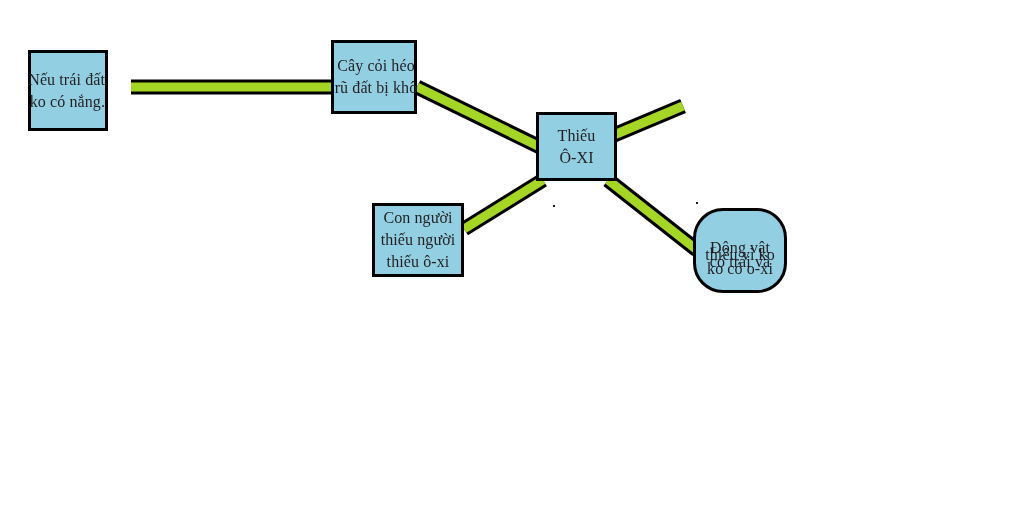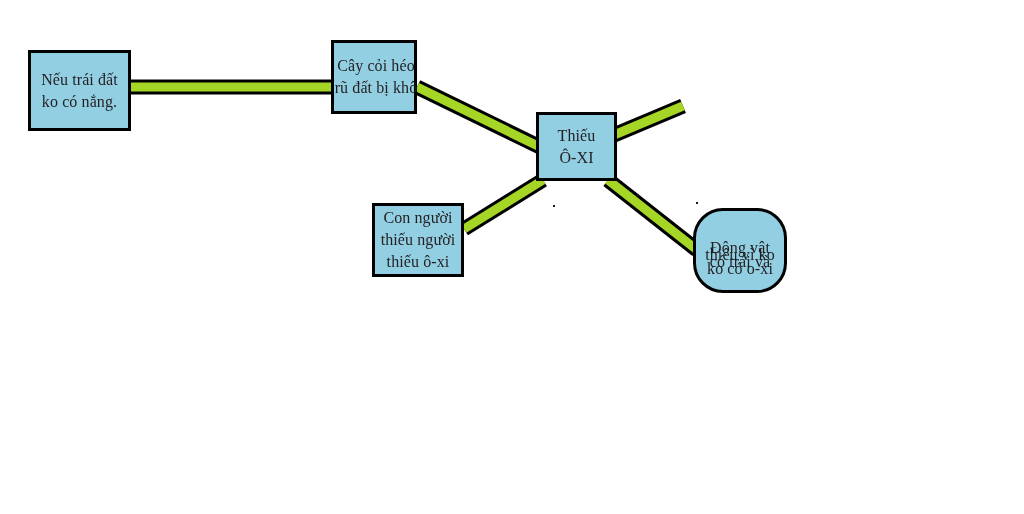--- a/index.html
+++ b/index.html
@@ -83,21 +83,21 @@
         <line x1="417" y1="87" x2="540" y2="147" stroke="#A5D626" stroke-width="9" stroke-linecap="butt"></line>
         <line x1="614" y1="135" x2="683" y2="106" stroke="#000000" stroke-width="15" stroke-linecap="butt"></line>
         <line x1="614" y1="135" x2="683" y2="106" stroke="#A5D626" stroke-width="9" stroke-linecap="butt"></line>
         <line x1="543" y1="180" x2="464" y2="229" stroke="#000000" stroke-width="15" stroke-linecap="butt"></line>
         <line x1="543" y1="180" x2="464" y2="229" stroke="#A5D626" stroke-width="9" stroke-linecap="butt"></line>
         <line x1="608" y1="180" x2="697" y2="250" stroke="#000000" stroke-width="15" stroke-linecap="butt"></line>
         <line x1="608" y1="180" x2="697" y2="250" stroke="#A5D626" stroke-width="9" stroke-linecap="butt"></line>
       </g>
   </svg>
 
-  <div class="node" id="node-origin" style="left: 28px; top: 50px; width: 103px; height: 81px; background: rgb(146, 207, 227); border-color: rgb(0, 0, 0);">
+  <div class="node" id="node-origin" style="left: 28px; top: 50px; width: 80px; height: 81px; background: rgb(146, 207, 227); border-color: rgb(0, 0, 0); align-items: flex-end;">
     <div class="node-text" style="color: rgb(35, 31, 32);">Nếu trái đất</div>
     <div class="node-text" style="color: rgb(35, 31, 32);">ko có nắng.</div>
   </div>
 
   <div class="node" id="node-plants" style="left: 331px; top: 40px; width: 86px; height: 74px; background: rgb(146, 207, 227); border-color: rgb(0, 0, 0);">
     <div class="node-text" style="color: rgb(35, 31, 32);">Cây cỏi héo</div>
     <div class="node-text" style="color: rgb(35, 31, 32);">rũ đất bị khô</div>
   </div>
 
   <div class="node" id="node-center" style="left: 536px; top: 112px; width: 81px; height: 69px; background: rgb(146, 207, 227); border-color: rgb(0, 0, 0);">

